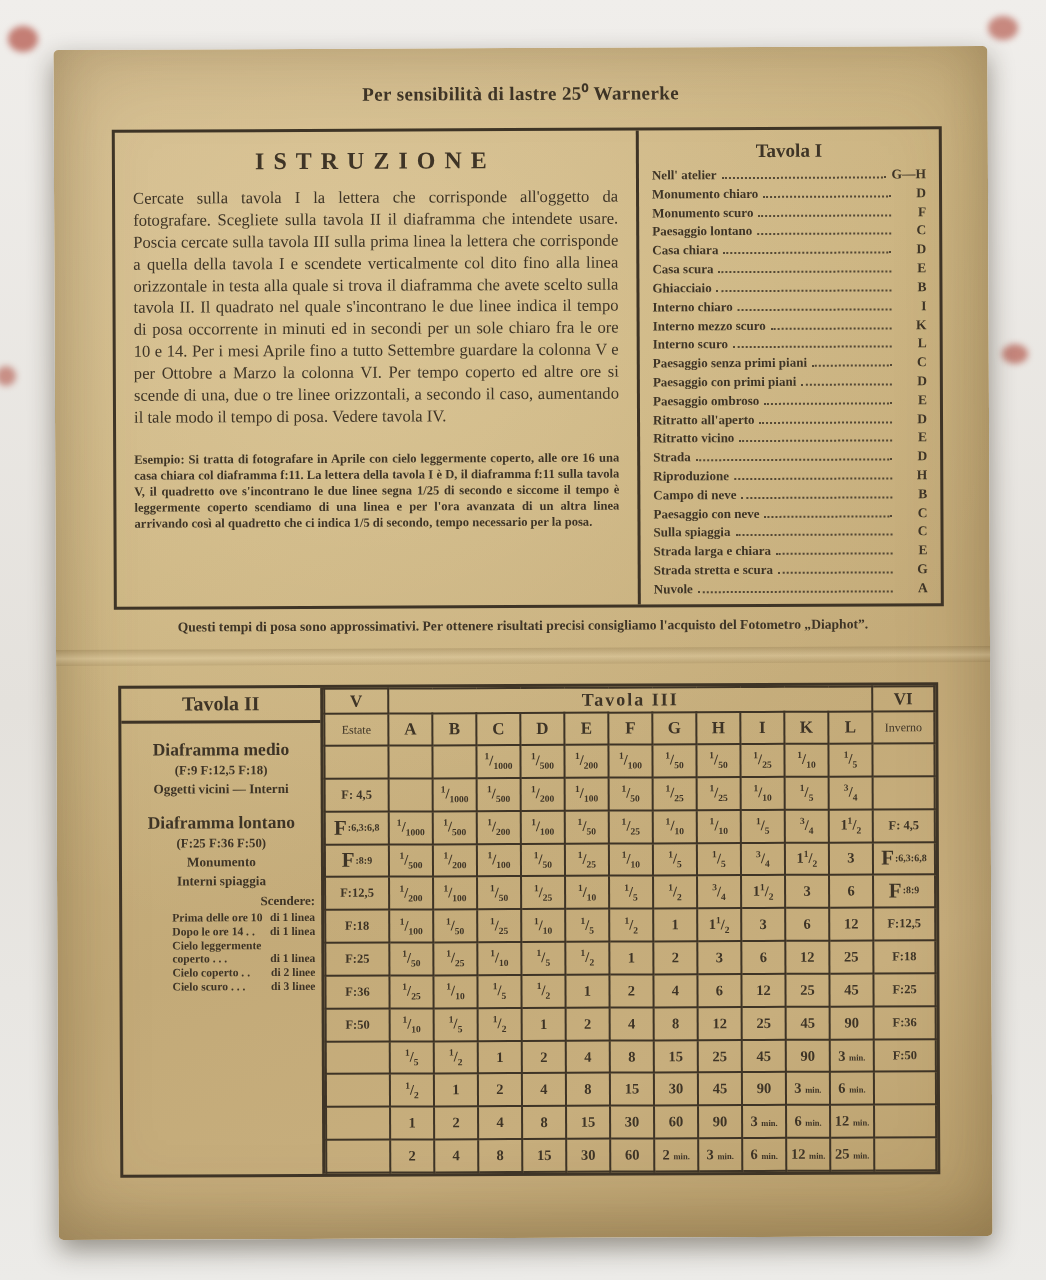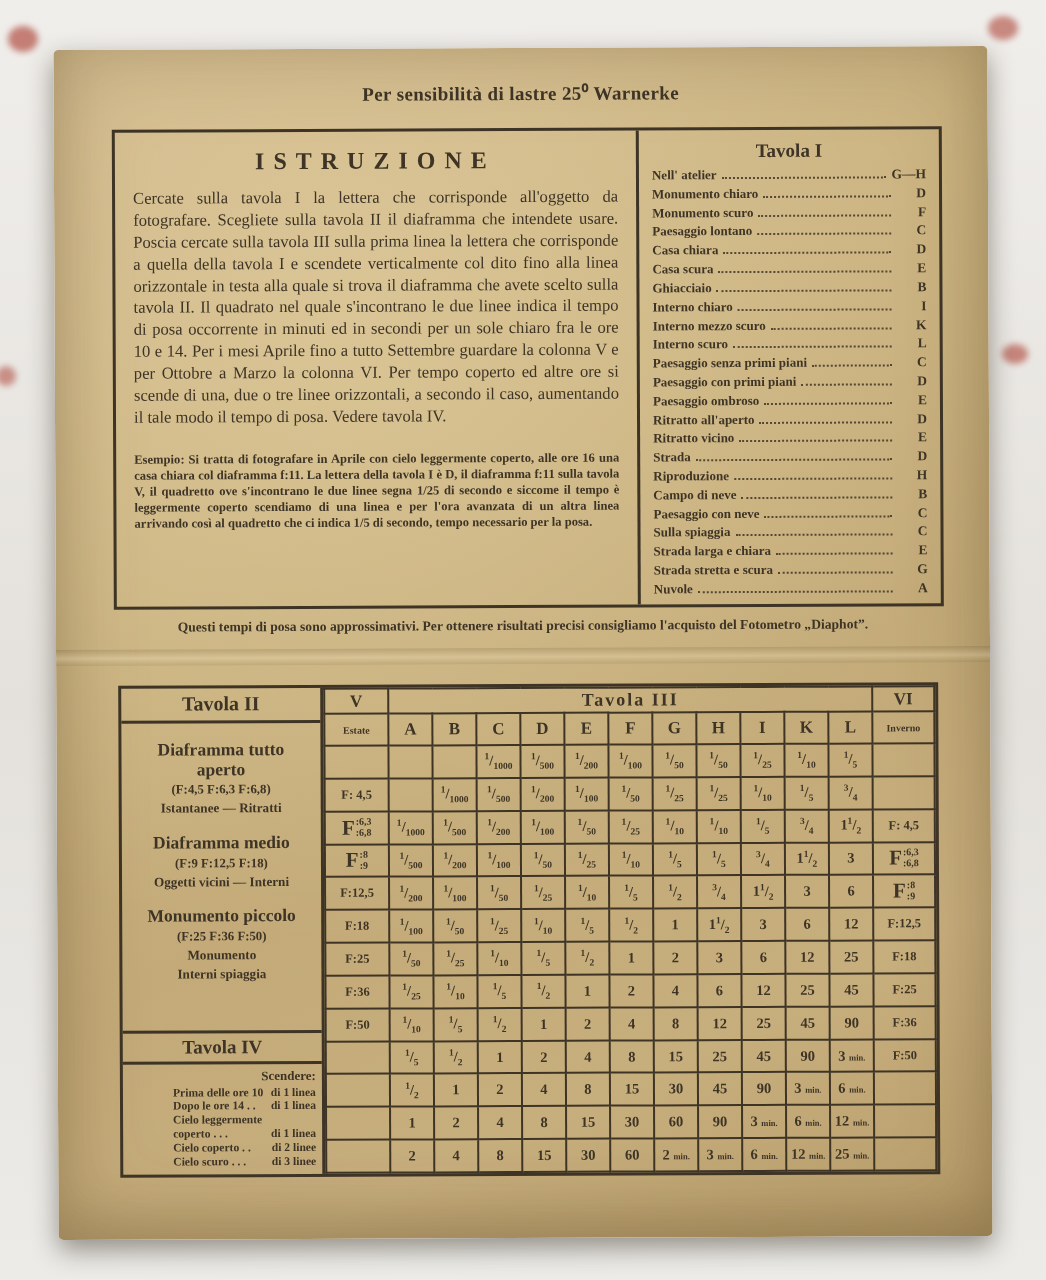--- a/index.html
+++ b/index.html
@@ -76,32 +76,32 @@
   table.t3{width:100%;height:100%;border-collapse:collapse;table-layout:fixed;}
   .t3 th,.t3 td{border:2px solid var(--ink);padding:0;text-align:center;vertical-align:middle;color:var(--ink);}
   .t3 col.c-est{width:64px;}
   .t3 col.c-l{width:44px;}
   .t3 col.c-inv{width:62px;}
   .t3 thead tr:first-child{height:25px;}
   .t3 thead tr:last-child{height:32px;}
   .h-v{font-size:17px;font-weight:700;text-align:left;padding-left:8px;}
   .h-title{font-size:18px;font-weight:700;letter-spacing:2px;}
   .h-vi{font-size:17px;font-weight:700;}
-  .h-est,.h-inv{font-size:10px;font-weight:700;margin-top:22px;}
+  .h-est,.h-inv{font-size:12px;font-weight:400;margin-top:22px;}
   .h-letter{font-size:17px;font-weight:700;}
   .t3 tbody tr{height:31px;}
   td.val{font-size:14.5px;font-weight:700;}
   td.lbl{font-size:12.5px;font-weight:700;}
   .fr{white-space:nowrap;font-weight:700;}
   .fr sup{font-size:9.5px;}
   .fr sub{font-size:9.5px;}
   .min{font-size:8.5px;font-weight:700;}
   .flbl{display:inline-flex;align-items:center;justify-content:center;gap:1px;}
   .bigf{font-size:21px;font-weight:700;line-height:1;}
-  .fstack{display:inline-flex;flex-direction:column;font-size:10px;line-height:1.08;text-align:left;font-weight:700;}
+  .fstack{display:inline-flex;font-size:10px;line-height:1.08;text-align:left;font-weight:700;}
   
   .red{position:absolute;border-radius:50%;filter:blur(3px);}
   #rm1{left:8px;top:26px;width:30px;height:26px;background:rgba(160,35,20,.55);}
   #rm2{left:988px;top:16px;width:30px;height:24px;background:rgba(160,35,20,.5);}
   #rm3{left:1002px;top:344px;width:26px;height:20px;background:rgba(160,35,20,.5);}
   #rm4{left:-4px;top:366px;width:20px;height:20px;background:rgba(160,35,20,.45);}
   .smudge{position:absolute;left:612px;top:1186px;width:14px;height:10px;border-radius:50%;
     background:rgba(40,30,20,.5);filter:blur(2px);}
 </style>
 </head>
@@ -246,37 +246,31 @@
     </div>
 
     <div class="note">Questi tempi di posa sono approssimativi.  Per ottenere risultati precisi consigliamo l'acquisto del Fotometro „Diaphot”.</div>
     <div class="crease"></div>
 
     <div class="bottom-box">
       <div class="left-panel">
         <div class="t2-title">Tavola II</div>
         <div id="t2-groups">
             <div class="t2-group">
-              <div class="t2-heading">Diaframma tutto aperto</div>
-              <div class="t2-sub">(F:4,5  F:6,3  F:6,8)</div>
-              <div class="t2-note">Istantanee — Ritratti</div>
-            </div>
-            <div class="t2-group">
               <div class="t2-heading">Diaframma medio</div>
               <div class="t2-sub">(F:9  F:12,5  F:18)</div>
               <div class="t2-note">Oggetti vicini — Interni</div>
             </div>
             <div class="t2-group">
-              <div class="t2-heading">Monumento piccolo</div>
+              <div class="t2-heading">Diaframma lontano</div>
               <div class="t2-sub">(F:25  F:36  F:50)</div>
               <div class="t2-note">Monumento</div>
               <div class="t2-note">Interni spiaggia</div>
             </div>
           </div>
-        <div class="t4-title">Tavola IV</div>
         <div class="t4-list">
           <div class="t4-scendere">Scendere:</div>
           <div id="t4-items">
               <div class="t4-row">
                 <span class="t4-label">Prima delle ore 10</span>
                 <span class="t4-value">di 1 linea</span>
               </div>
               <div class="t4-row">
                 <span class="t4-label">Dopo le ore 14 . .</span>
                 <span class="t4-value">di 1 linea</span>

